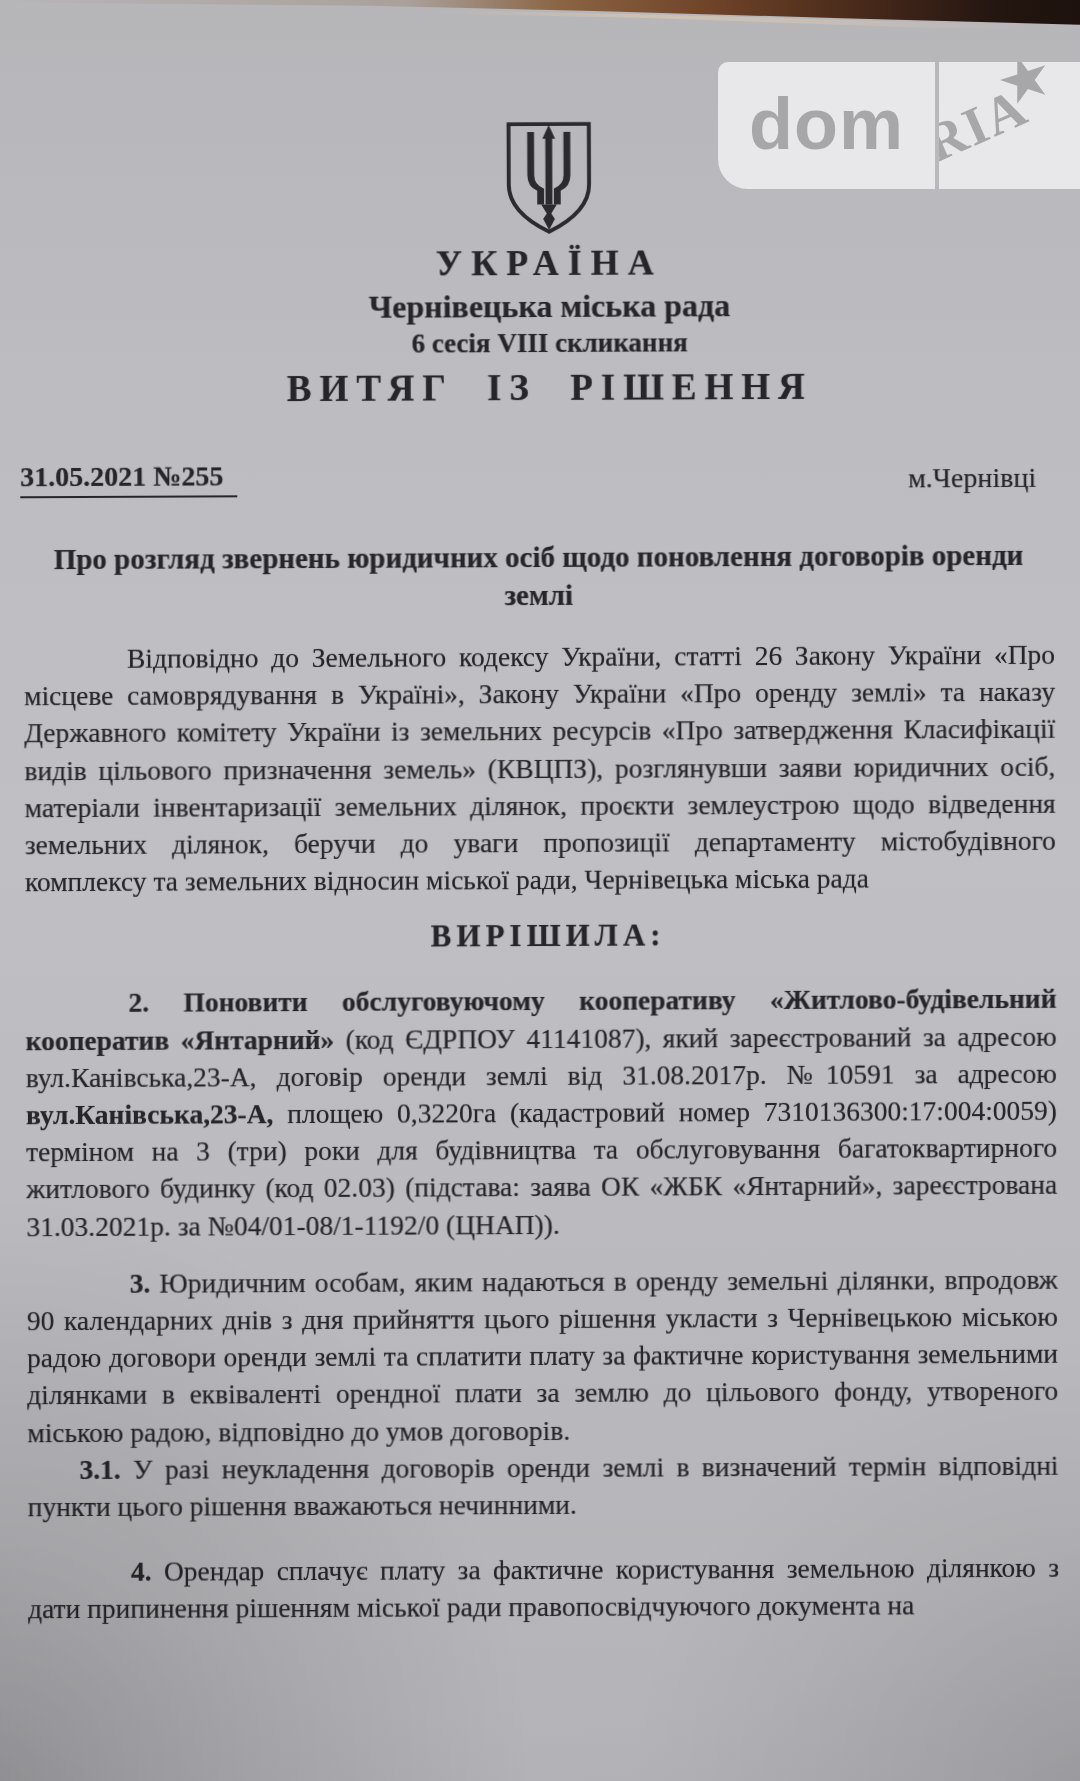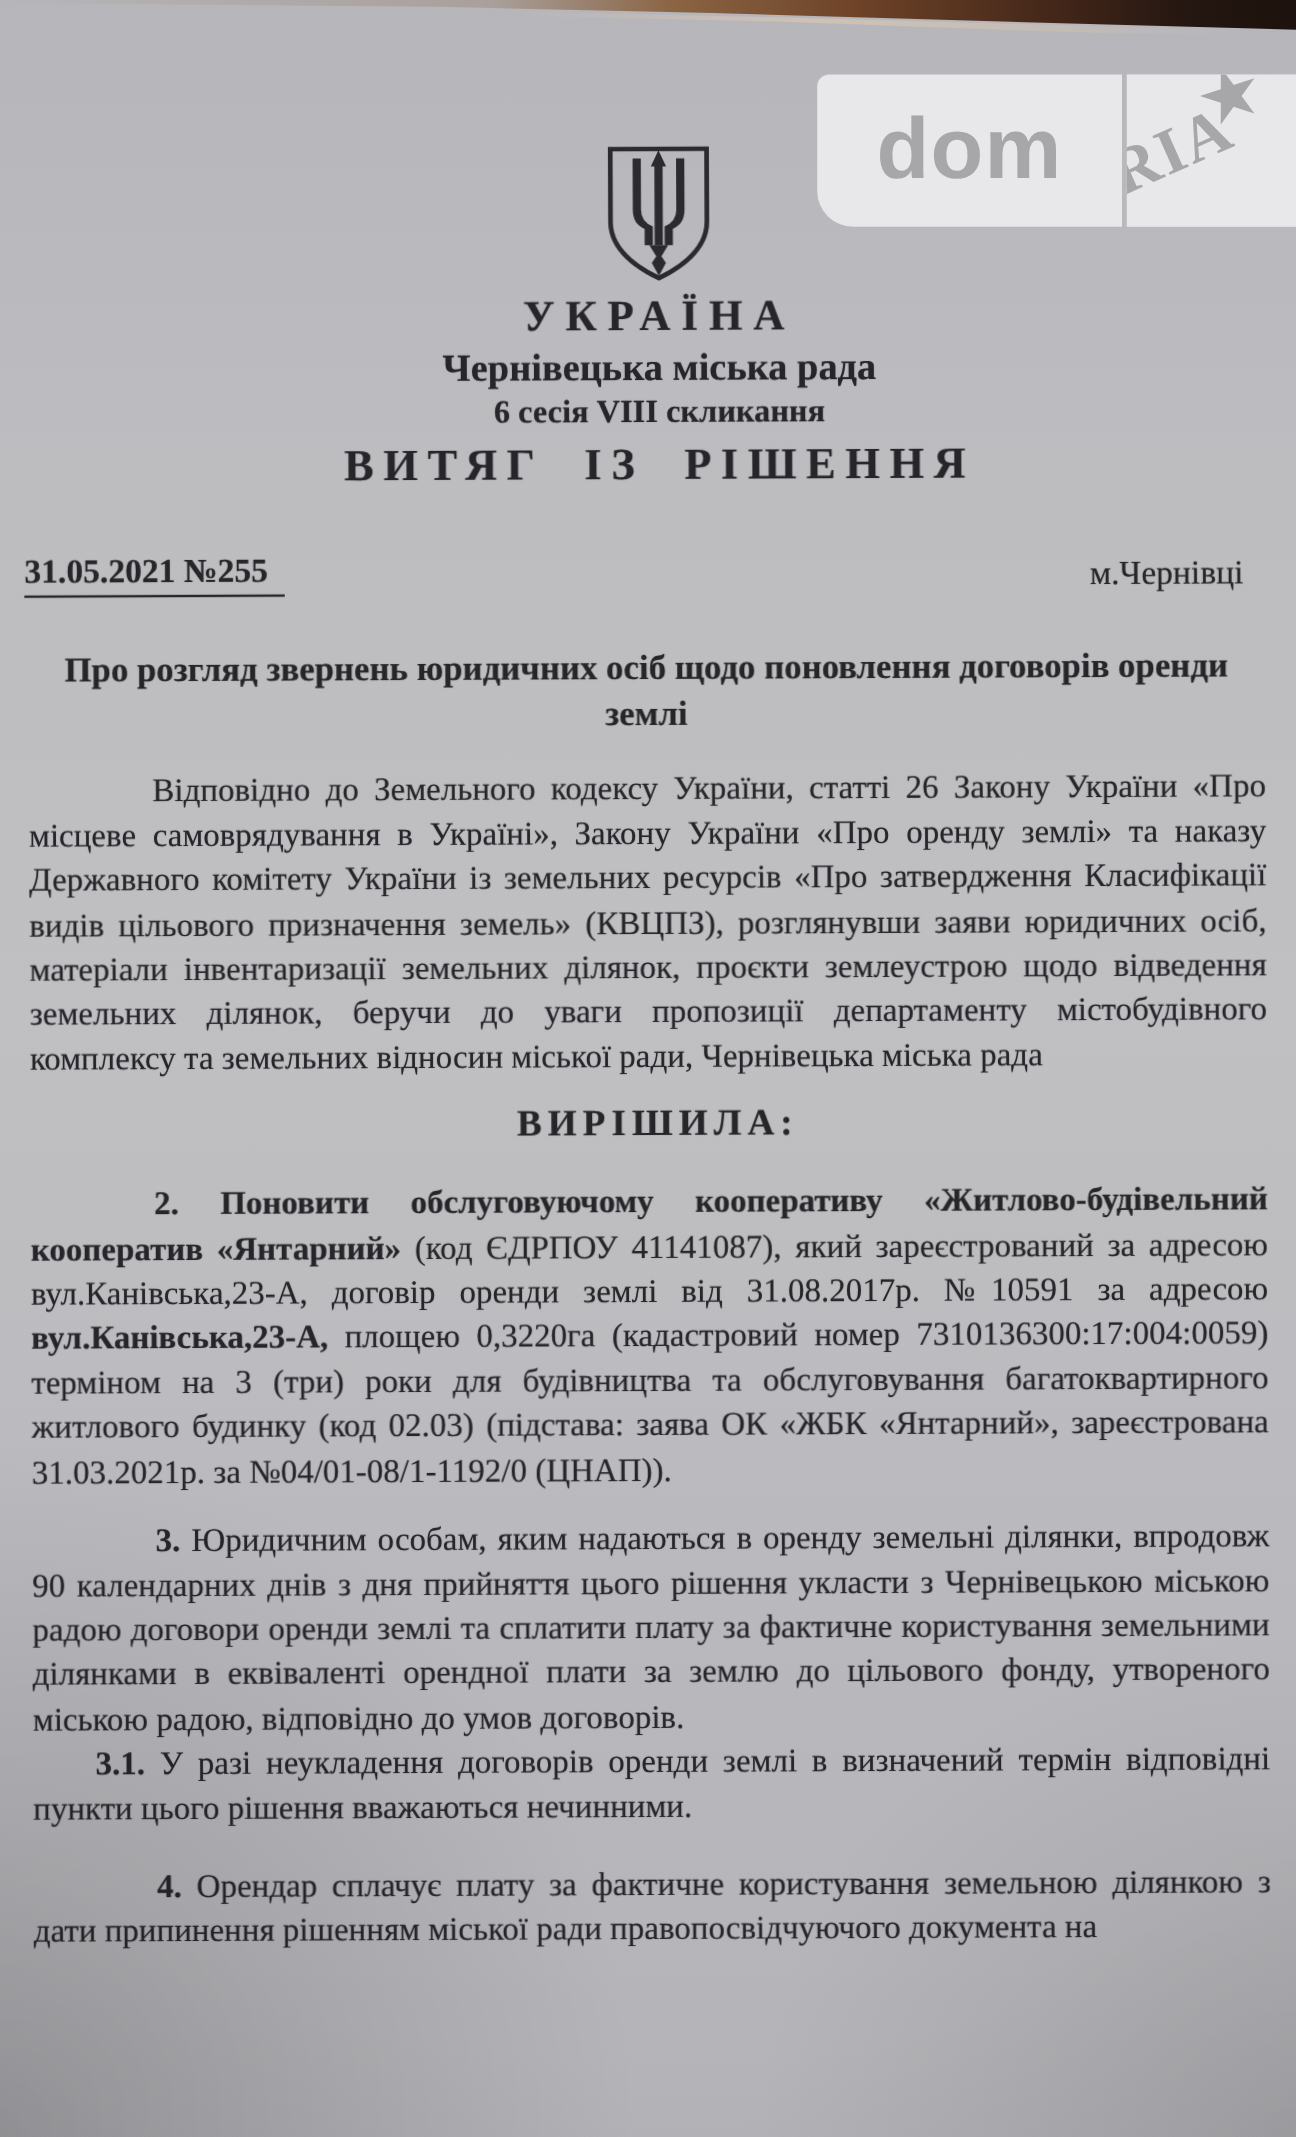--- a/index.html
+++ b/index.html
@@ -69,21 +69,21 @@
   .p-item2{margin-top:28px;}
   .p-item3{margin-top:20px;}
   .p-item31{margin-top:0;text-indent:52px;}
   .p-item4{margin-top:28px;}
   
   .watermark{
     position:absolute;top:62px;right:0;height:127px;
     display:flex;z-index:10;
   }
   .wm-dom{
-    width:254px;height:100%;
+    width:217px;height:100%;
     background:#e8e8ea;
     border-radius:10px 0 0 30px;
     display:flex;align-items:center;justify-content:center;
     margin-right:4px;
   }
   .wm-dom span{
     font-family:"Liberation Sans","DejaVu Sans",sans-serif;
     font-weight:bold;font-size:72px;color:#a7a7a9;letter-spacing:1px;
     position:relative;top:-2px;
   }

